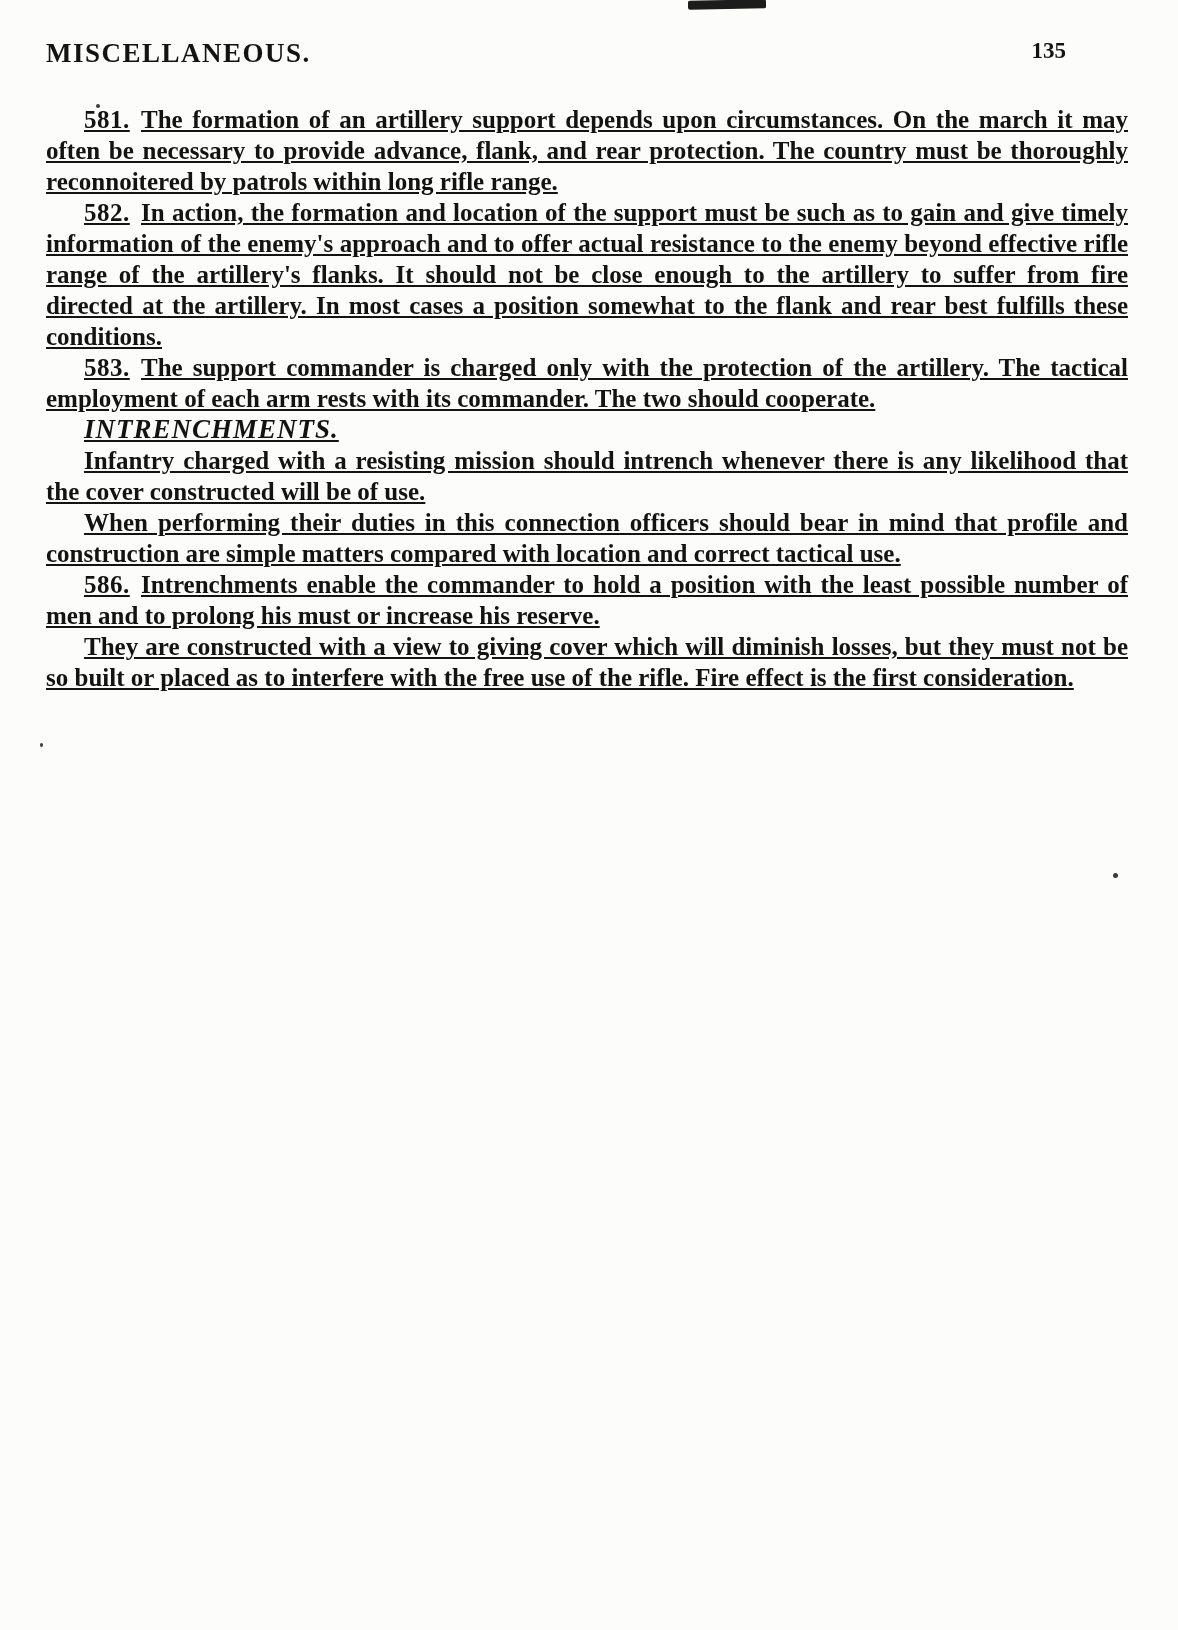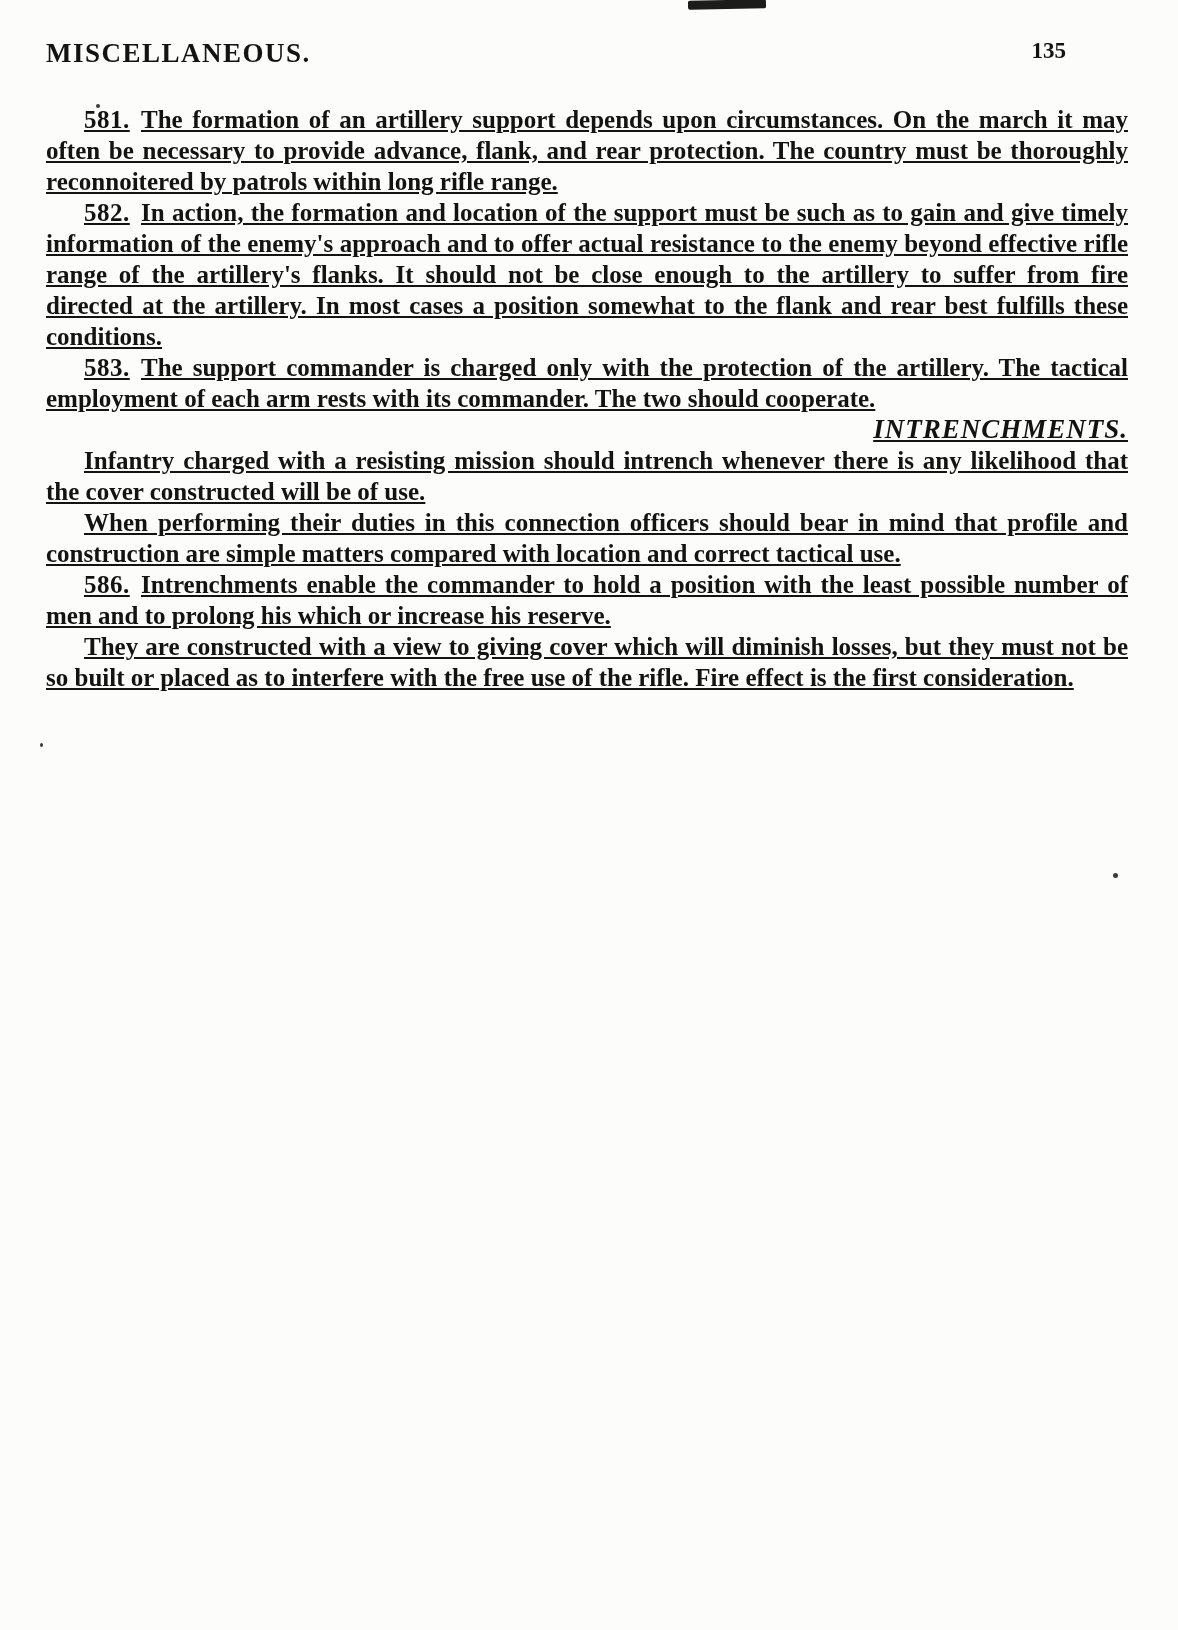--- a/index.html
+++ b/index.html
@@ -58,21 +58,21 @@
   p.para {
     margin: 0;
     text-indent: 38px;
   }
   .pnum {
     margin-right: 0.45em;
     letter-spacing: 0.5px;
   }
   .section-heading {
     margin: 32px 0 0 0;
-    text-align: right;
+    text-align: left;
     text-indent: 0;
     font-style: italic;
     font-size: 27px;
     letter-spacing: 1px;
   }
   .plate-heading {
     margin: 32px 0 28px 0;
     text-align: center;
     text-indent: 0;
     font-size: 24px;
@@ -111,20 +111,20 @@
 
     <p class="para section-heading">INTRENCHMENTS.</p>
 
 
 
     <p class="para">Infantry charged with a resisting mission should intrench whenever there is any likelihood that the cover constructed will be of use.</p>
 
 
     <p class="para">When performing their duties in this connection officers should bear in mind that profile and construction are simple matters compared with location and correct tactical use.</p>
 
-    <p class="para"><span class="pnum">586.</span><span>Intrenchments enable the commander to hold a position with the least possible number of men and to prolong his which or increase his reserve.</span></p>
+    <p class="para"><span class="pnum">586.</span><span>Intrenchments enable the commander to hold a position with the least possible number of men and to prolong his must or increase his reserve.</span></p>
 
     <p class="para">They are constructed with a view to giving cover which will diminish losses, but they must not be so built or placed as to interfere with the free use of the rifle. Fire effect is the first consideration.</p>
 
 
   </div>
 
 </div>
 
 </body></html>

